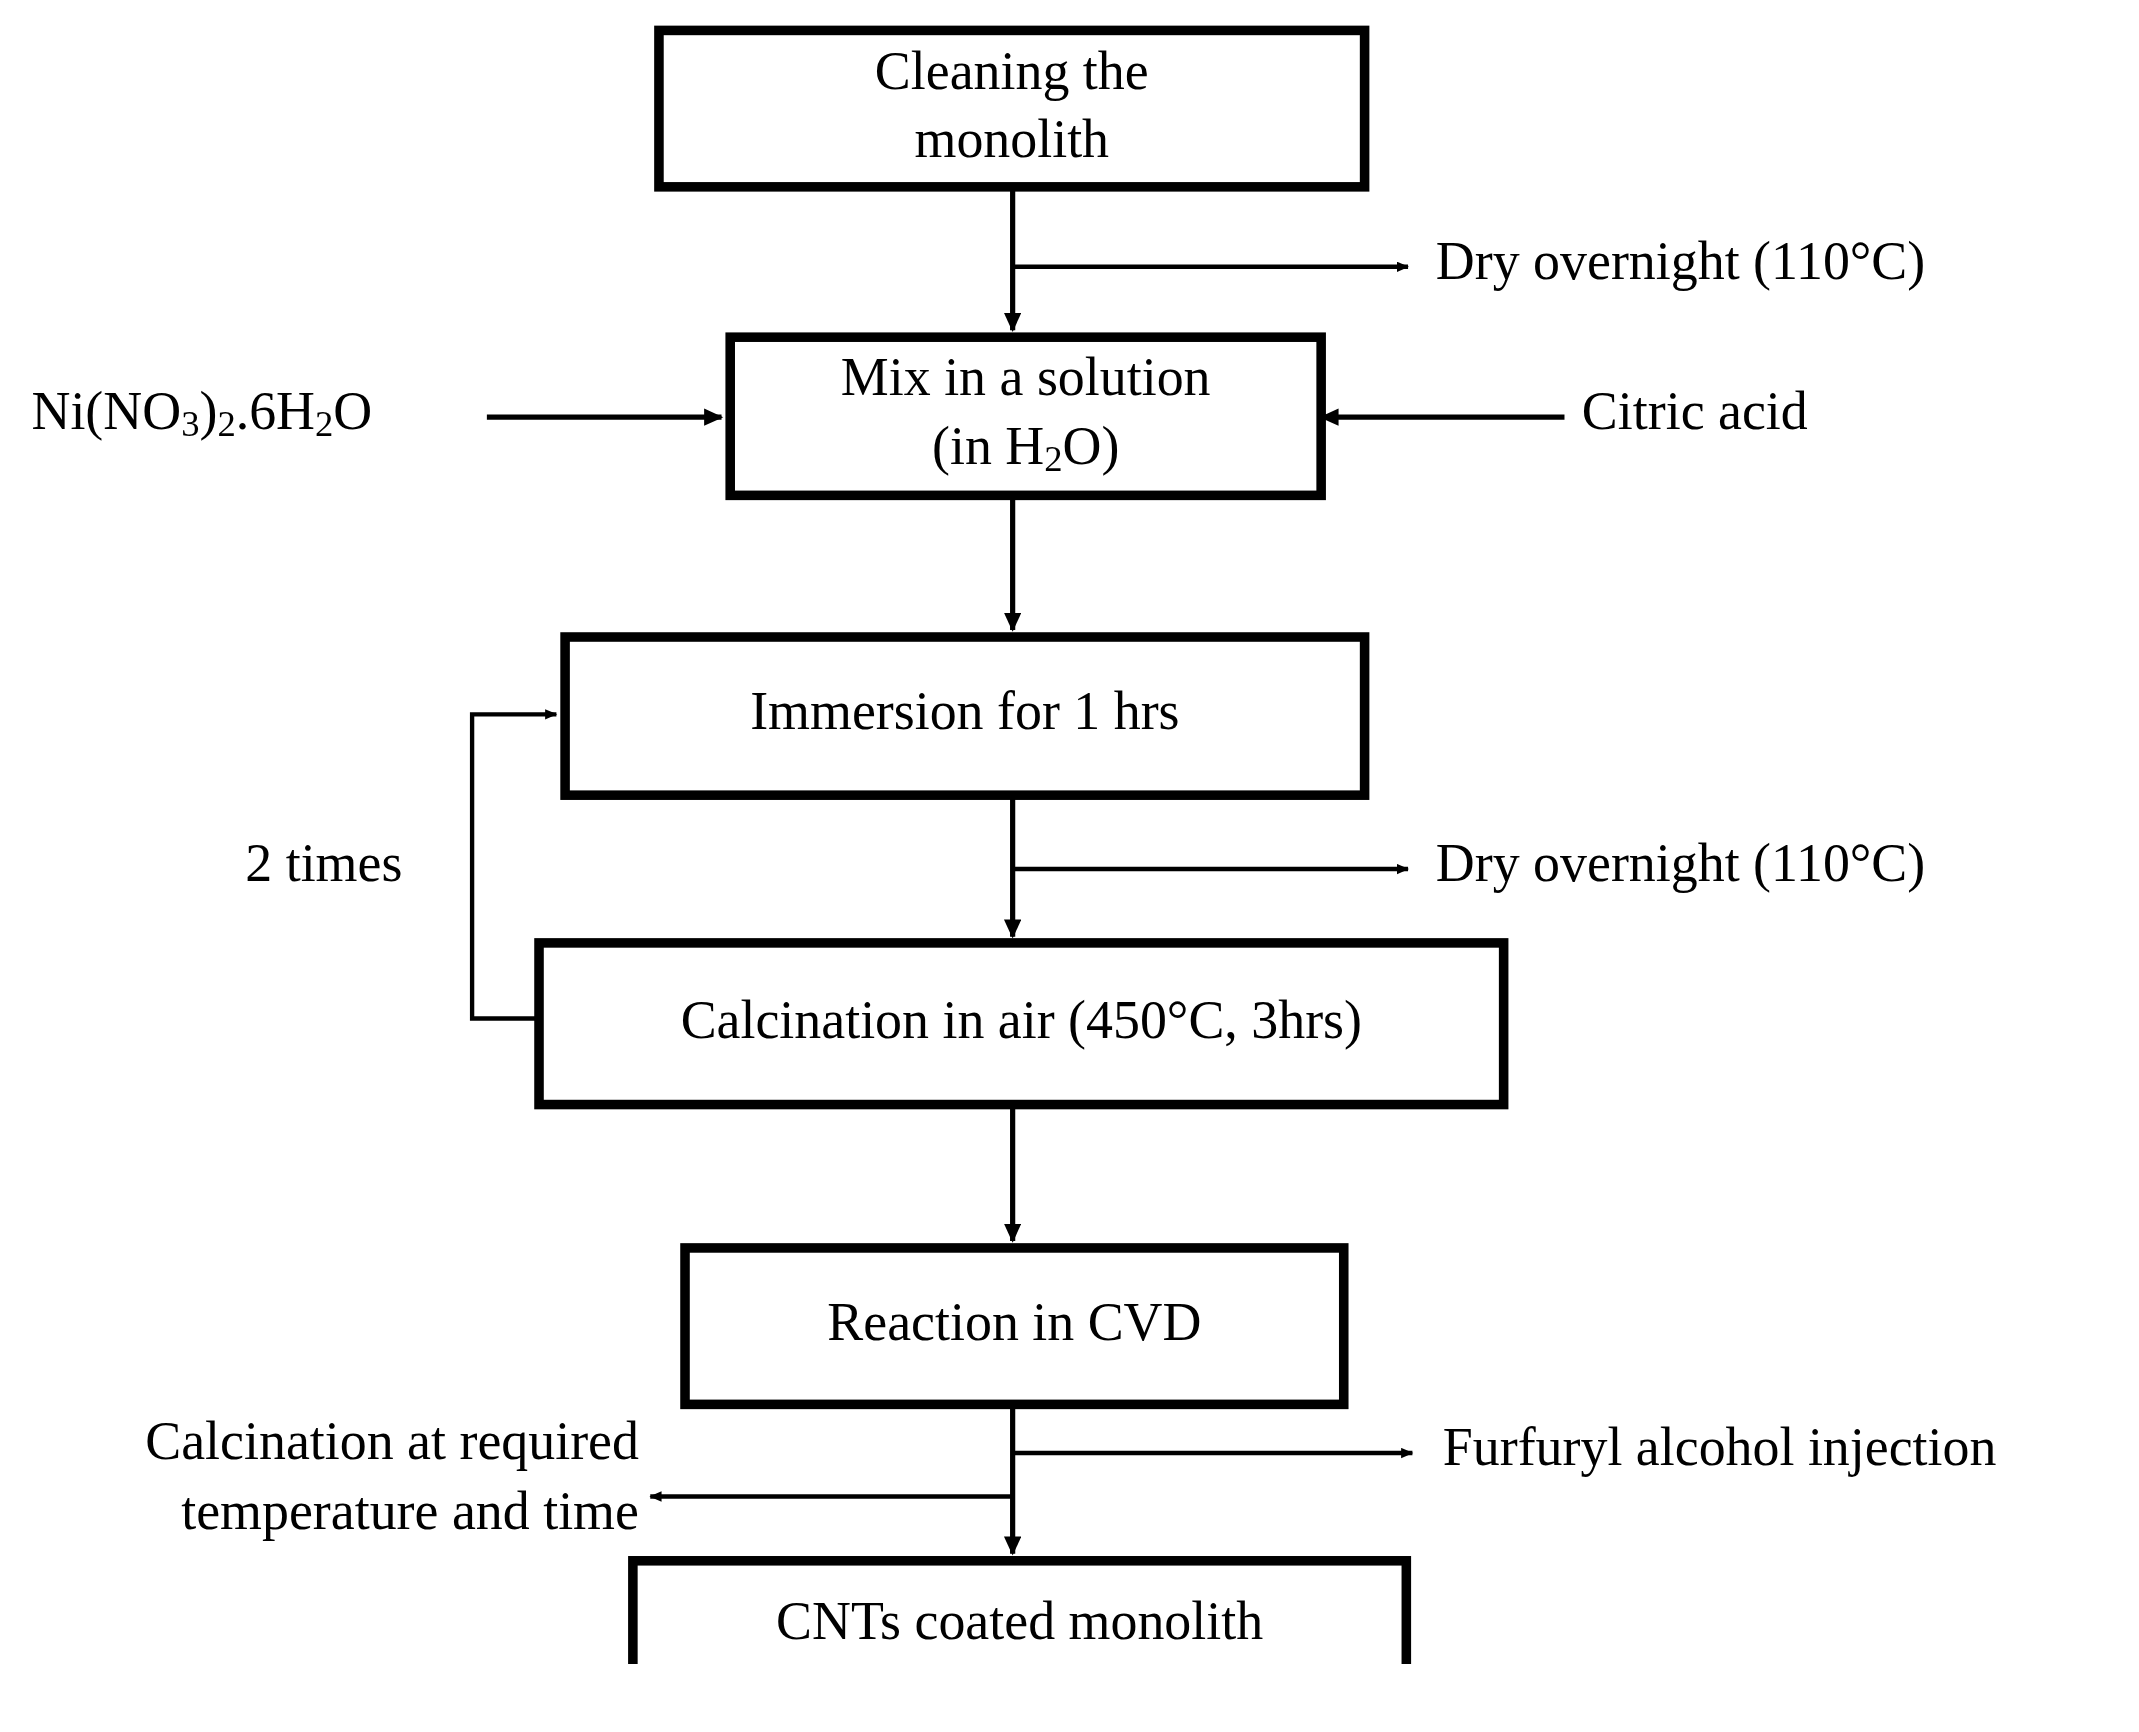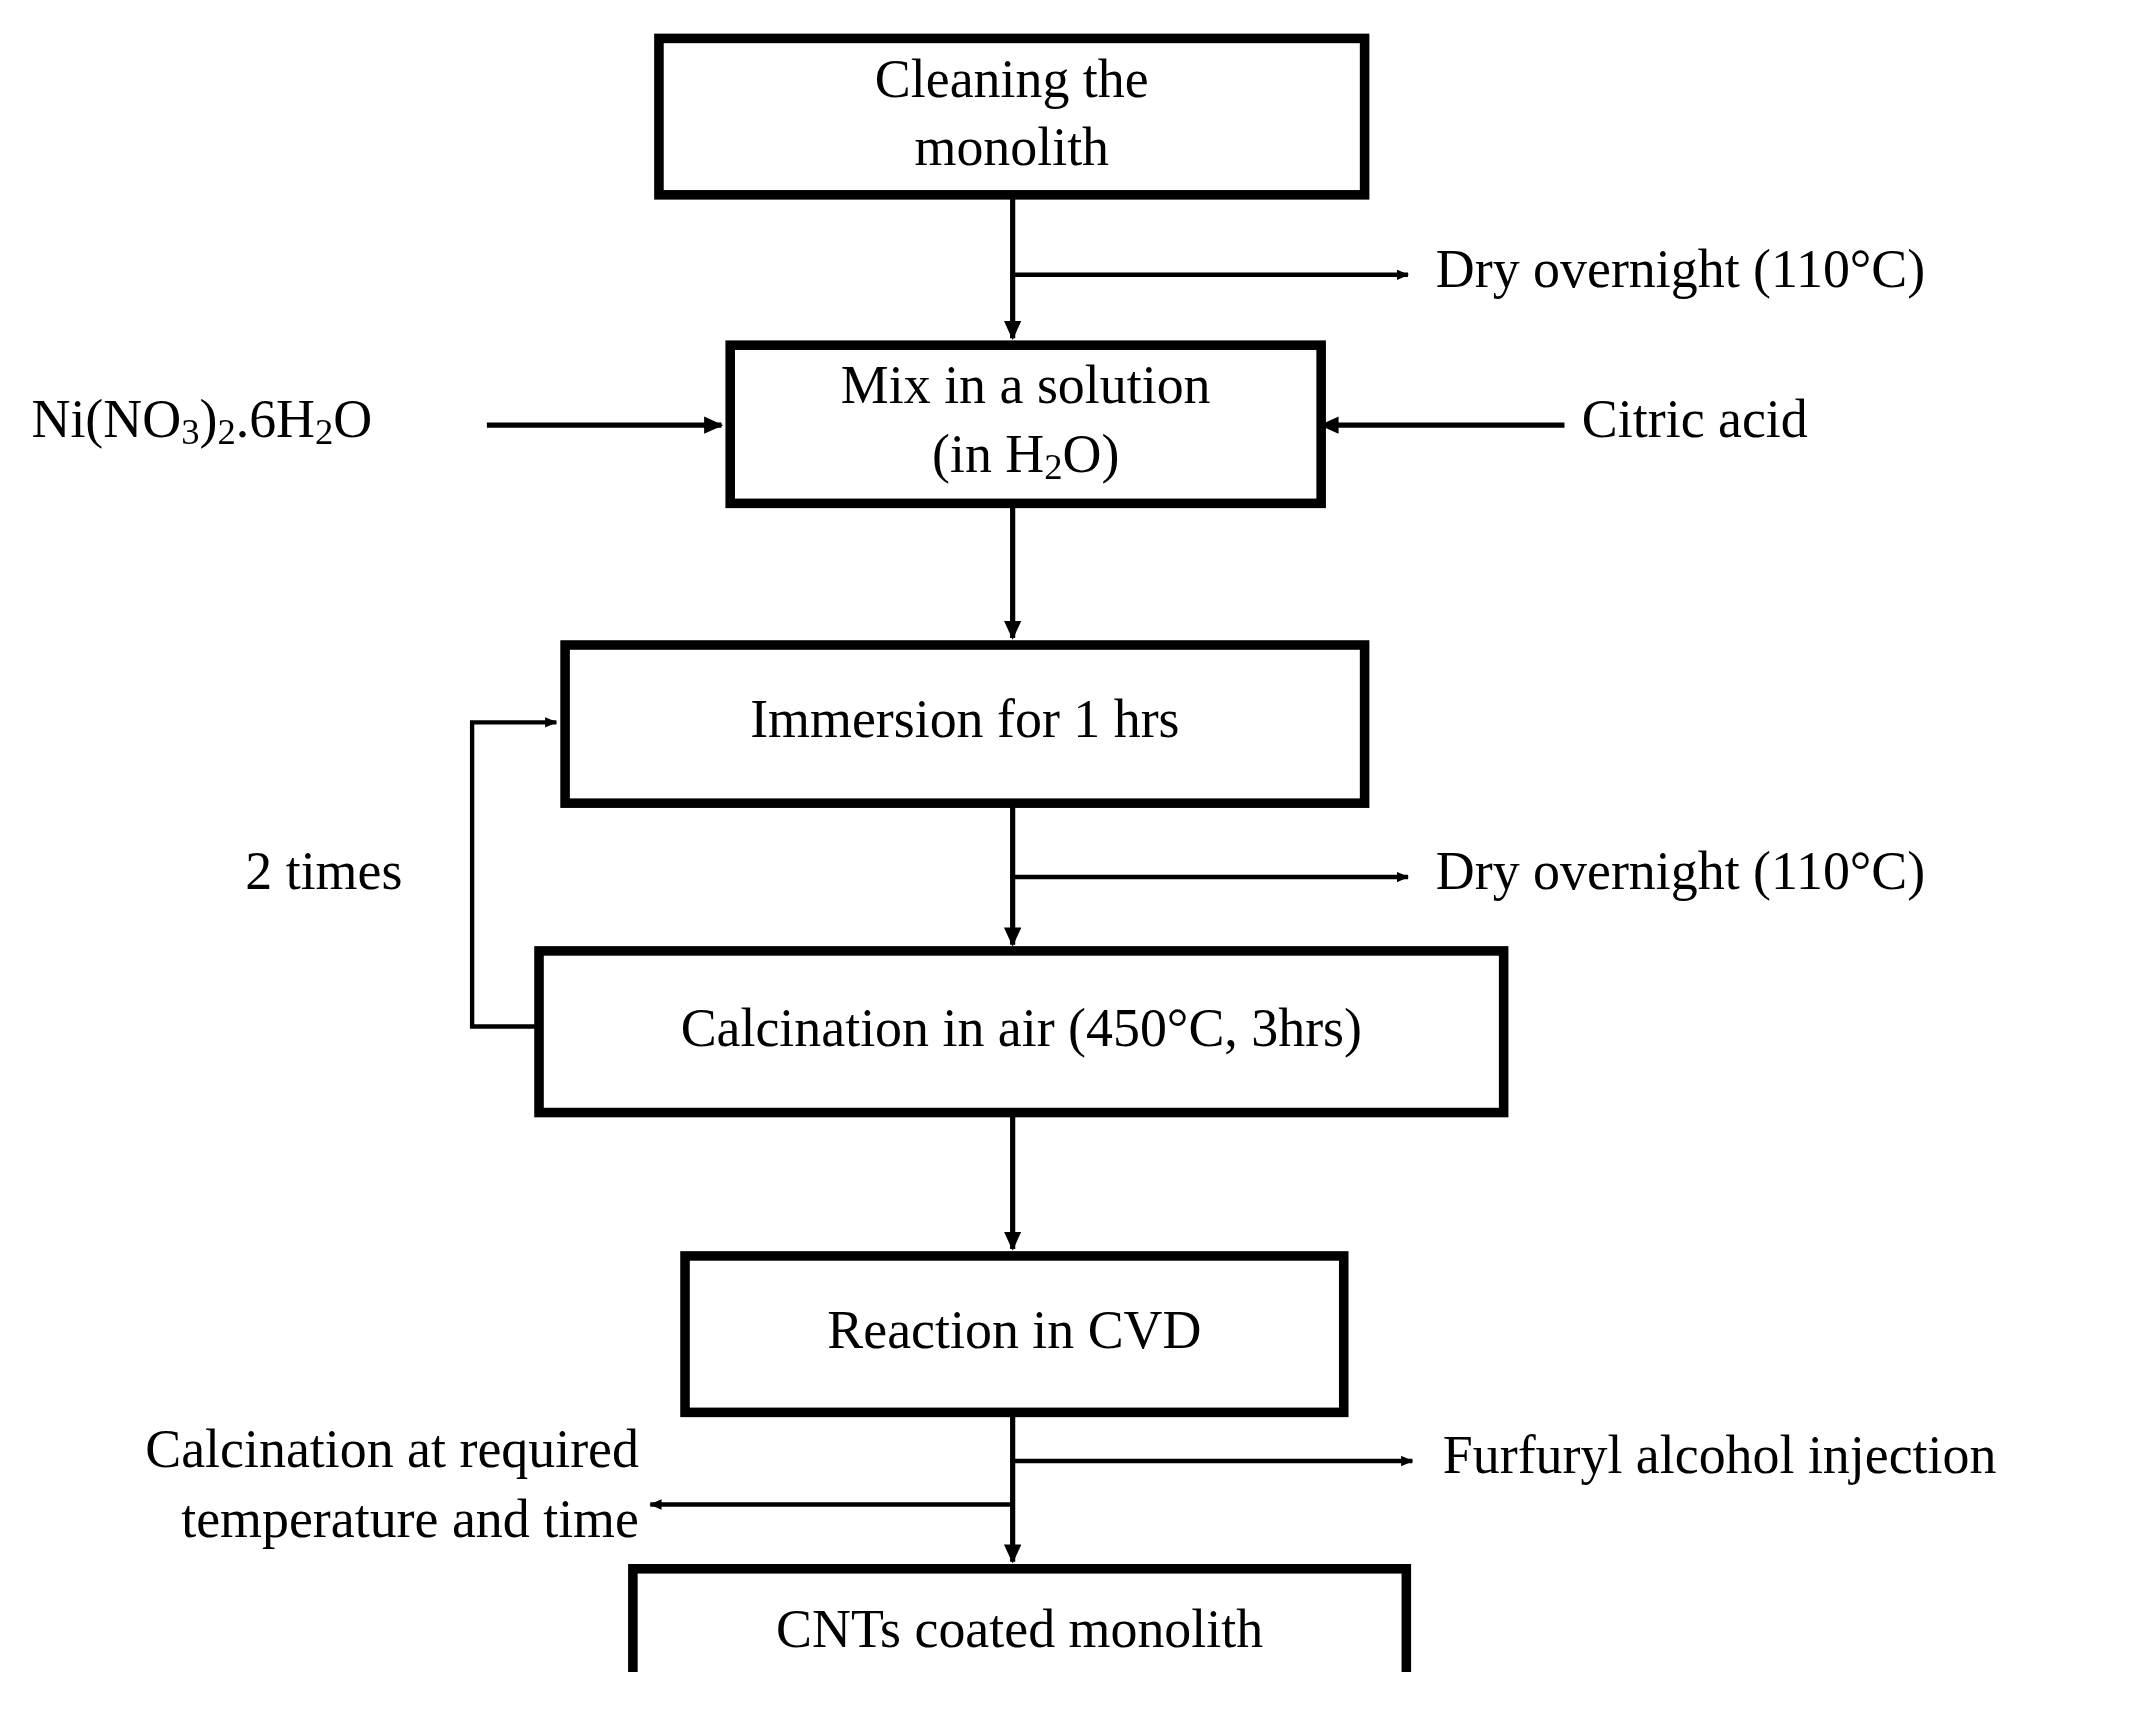--- a/index.html
+++ b/index.html
@@ -9,21 +9,20 @@
   }
   body {
     font-family: "Liberation Serif", "DejaVu Serif", serif;
   }
   #canvas {
     position: relative;
     width: 2140px;
     height: 1664px;
     background: #ffffff;
     overflow: hidden;
-    margin-top: 8px;
   }
   svg#flow {
     position: absolute;
     left: 0;
     top: 0;
     width: 2140px;
     height: 1732px;
   }
   .node-rect {
     fill: #ffffff;

